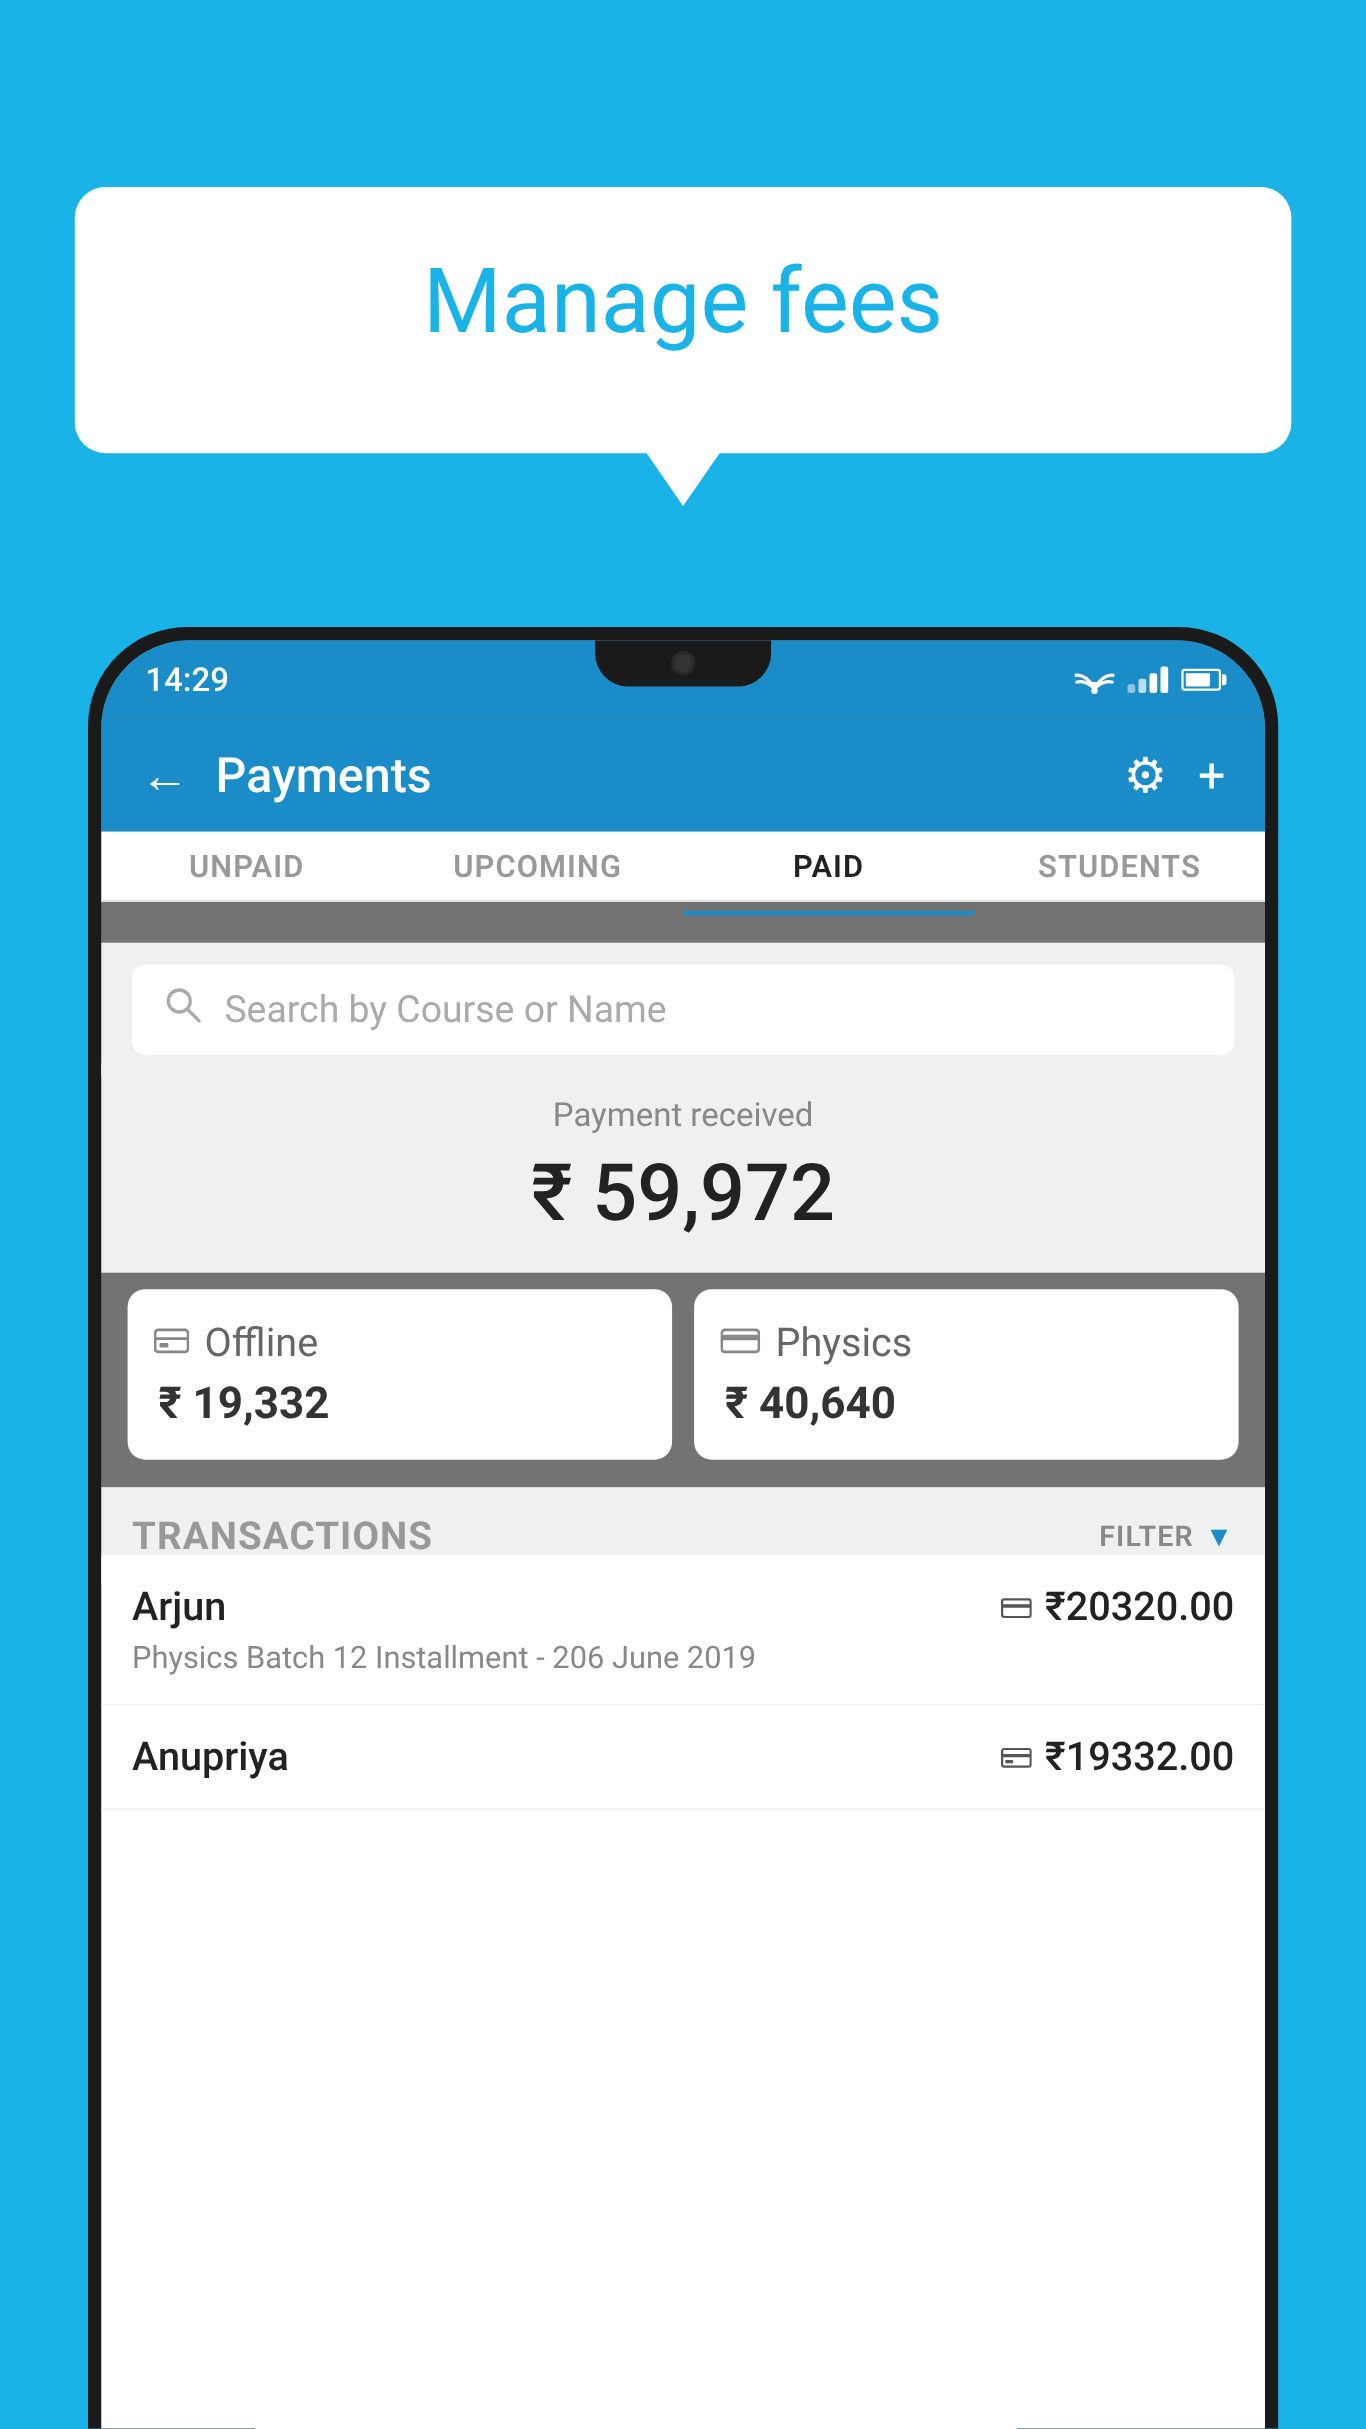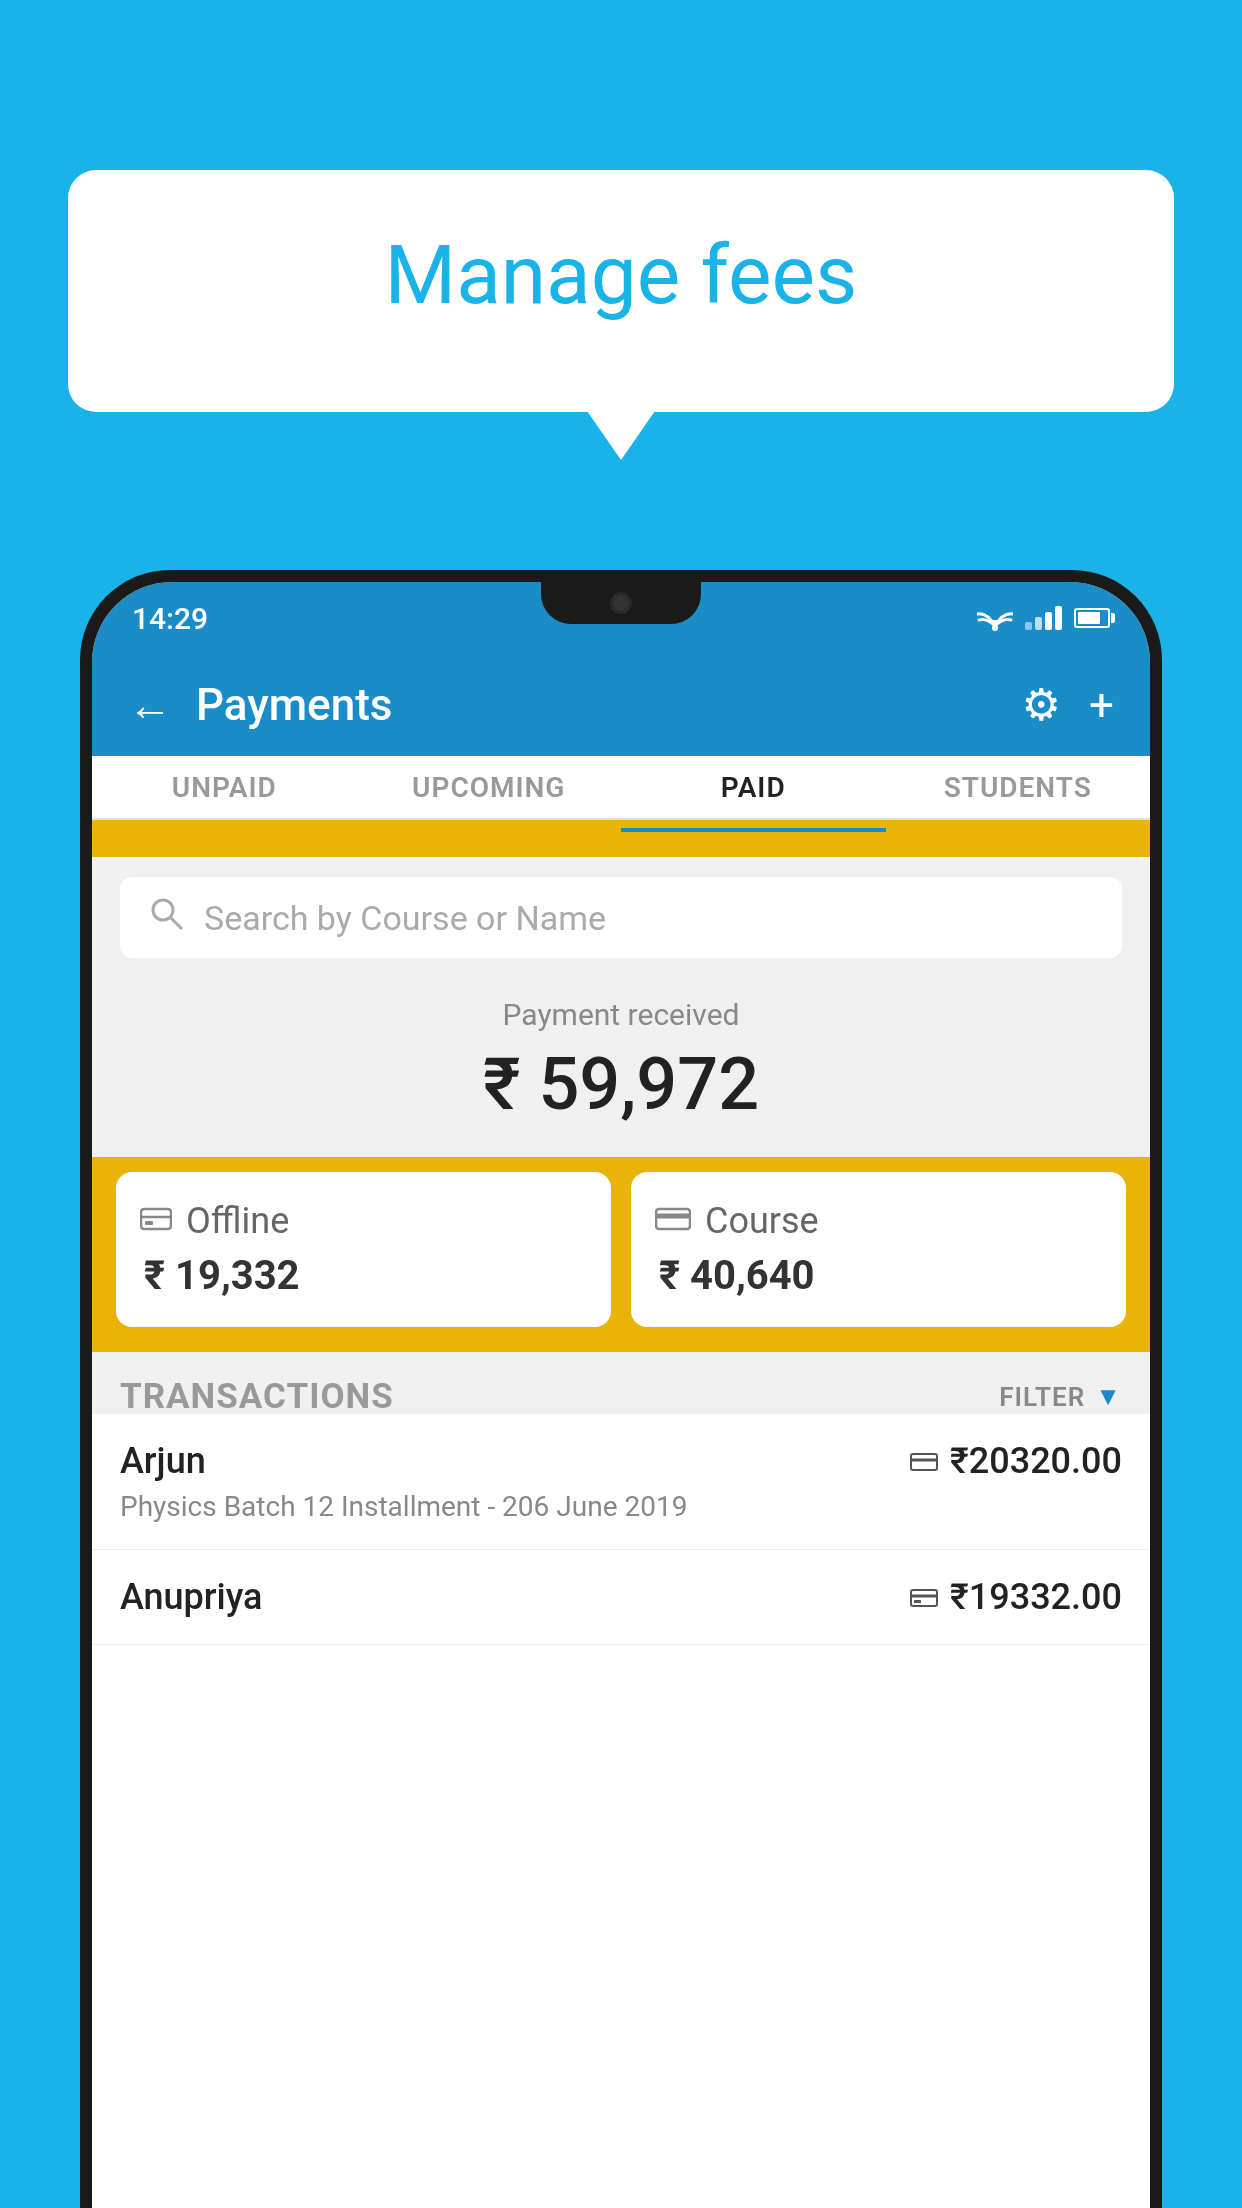--- a/index.html
+++ b/index.html
@@ -64,21 +64,21 @@
       padding: 0;
       overflow: hidden;
     }
 
     .phone-inner {
       position: absolute;
       top: 12px;
       left: 12px;
       right: 12px;
       bottom: 0;
-      background: #eab308;
+      background: #737373;
       border-radius: 80px 80px 0 0;
       overflow: hidden;
     }
 
     
     .notch {
       position: absolute;
       top: 0;
       left: 50%;
       transform: translateX(-50%);
@@ -561,21 +561,21 @@
       </div>
 
       <div class="payment-card">
         <div class="card-header">
           <span class="card-icon">
             <svg width="36" height="28" viewBox="0 0 36 28" fill="none">
               <rect x="1" y="5" width="34" height="20" rx="3" stroke="#888" stroke-width="2.5" fill="none"></rect>
               <line x1="1" y1="12" x2="35" y2="12" stroke="#888" stroke-width="5"></line>
             </svg>
           </span>
-          <span>Course</span>
+          <span>Physics</span>
         </div>
         <div class="card-amount">₹ 40,640</div>
       </div>
     </div>
 
     <div class="transactions-header">
       <span class="transactions-label">TRANSACTIONS</span>
       <div class="filter-btn">
         <span>FILTER</span>
         <span style="color:#1a8dc8;font-size:26px;">▼</span>

